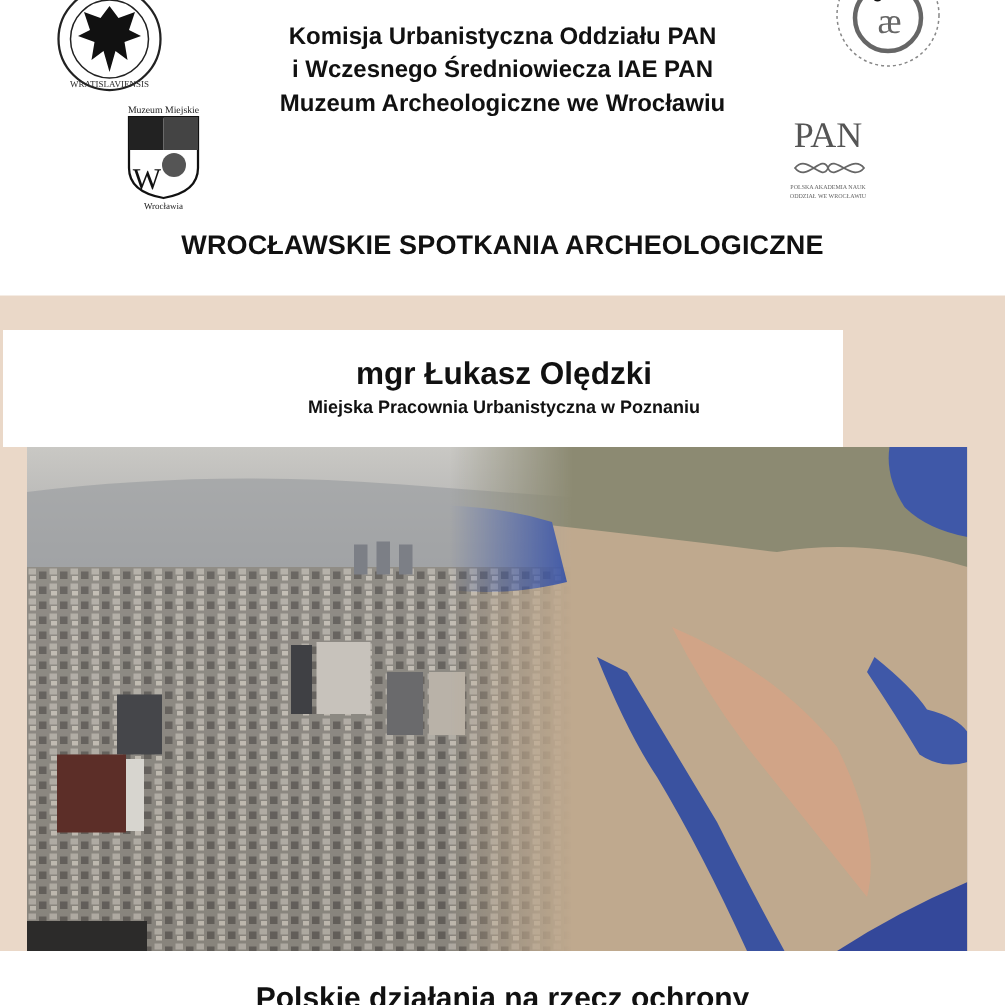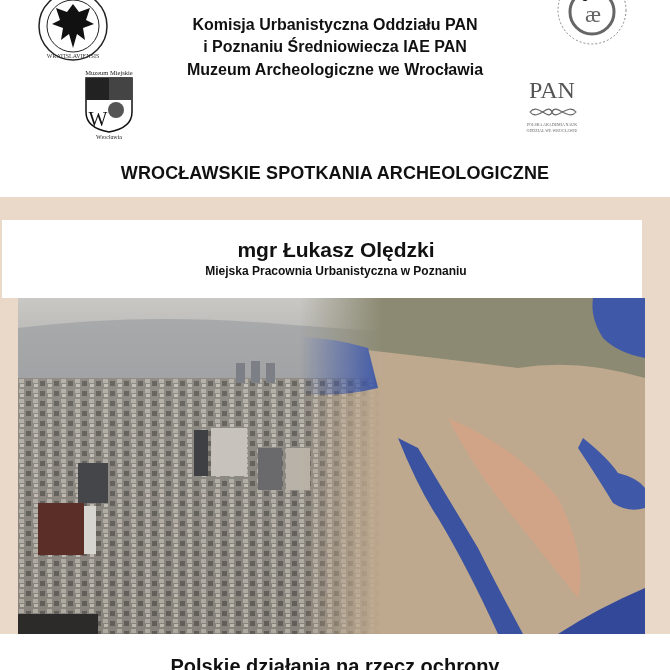--- a/index.html
+++ b/index.html
@@ -12,32 +12,32 @@
     position:absolute; left:0; top:0; width:670px; height:197px;
     background:#ffffff;
   }
   .org-lines {
     position:absolute; left:0; width:670px; top:-9px;
     text-align:center; color:#111;
     font-weight:bold; font-size:16px; line-height:22.5px;
   }
   .org-lines div { white-space:nowrap; }
   .series-title {
-    position:absolute; left:0; width:670px; top:163px;
+    position:absolute; left:0; width:670px; top:153px;
     text-align:center; font-weight:bold; font-size:18px; color:#111;
     letter-spacing:0.1px;
   }
   .logo { position:absolute; }
   .logo-uwr { left:36px; top:-10px; width:74px; height:72px; }
   .logo-iae { left:556px; top:-8px; width:72px; height:54px; }
   .logo-mm { left:78px; top:68px; width:62px; height:72px; }
   .logo-pan { left:520px; top:76px; width:64px; height:60px; }
 
   .speaker-box {
-    position:absolute; left:2px; top:220px; width:640px; height:78px;
+    position:absolute; left:2px; top:220px; width:560px; height:78px;
     background:#ffffff;
   }
   .speaker-name {
     position:absolute; left:0; width:668px; top:18px;
     text-align:center; font-weight:bold; font-size:21px; color:#111;
   }
   .speaker-affil {
     position:absolute; left:0; width:668px; top:44px;
     text-align:center; font-weight:bold; font-size:12px; color:#111;
   }
@@ -87,22 +87,22 @@
   <svg class="logo logo-pan" viewBox="0 0 64 60">
     <text x="32" y="22" font-size="24" text-anchor="middle" fill="#555" font-family="Liberation Serif, serif">PAN</text>
     <path d="M10 36 C18 26 28 46 32 36 C36 26 48 46 56 36 C48 26 36 46 32 36 C28 26 18 46 10 36 Z" fill="none" stroke="#666" stroke-width="1.2"></path>
     <text x="32" y="50" font-size="4" text-anchor="middle" fill="#666" font-family="Liberation Serif, serif">POLSKA AKADEMIA NAUK</text>
     <text x="32" y="56" font-size="4" text-anchor="middle" fill="#666" font-family="Liberation Serif, serif">ODDZIAŁ WE WROCŁAWIU</text>
   </svg>
 
   <div class="org-lines">
     <div style="height:22.5px;overflow:hidden;"></div>
     <div>Komisja Urbanistyczna Oddziału PAN</div>
-    <div>i Poznaniu Średniowiecza IAE PAN</div>
-    <div>Muzeum Archeologiczne we Wrocławia</div>
+    <div>i Wczesnego Średniowiecza IAE PAN</div>
+    <div>Muzeum Archeologiczne we Wrocławiu</div>
   </div>
 
   <div class="series-title">WROCŁAWSKIE SPOTKANIA ARCHEOLOGICZNE</div>
 </div>
 
 <div class="speaker-box">
   <div class="speaker-name">mgr Łukasz Olędzki</div>
   <div class="speaker-affil">Miejska Pracownia Urbanistyczna w Poznaniu</div>
 </div>
 

